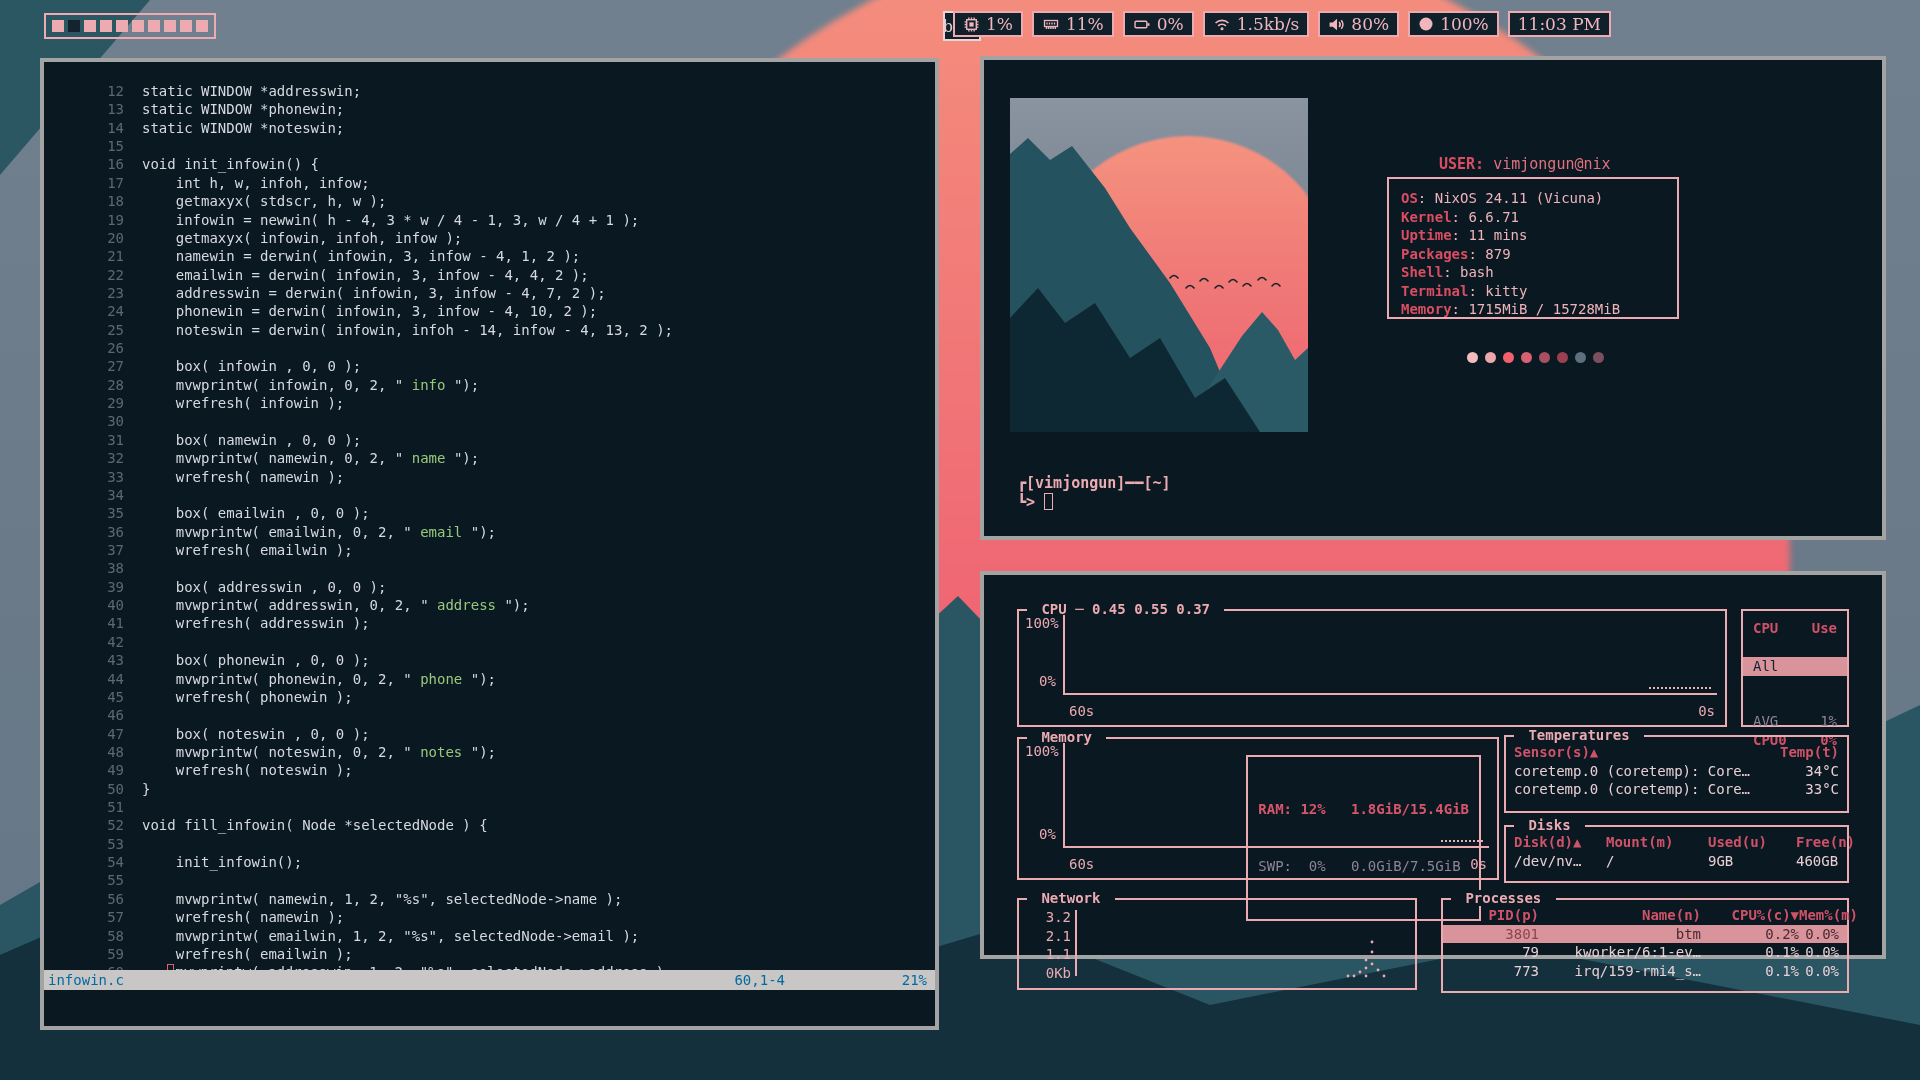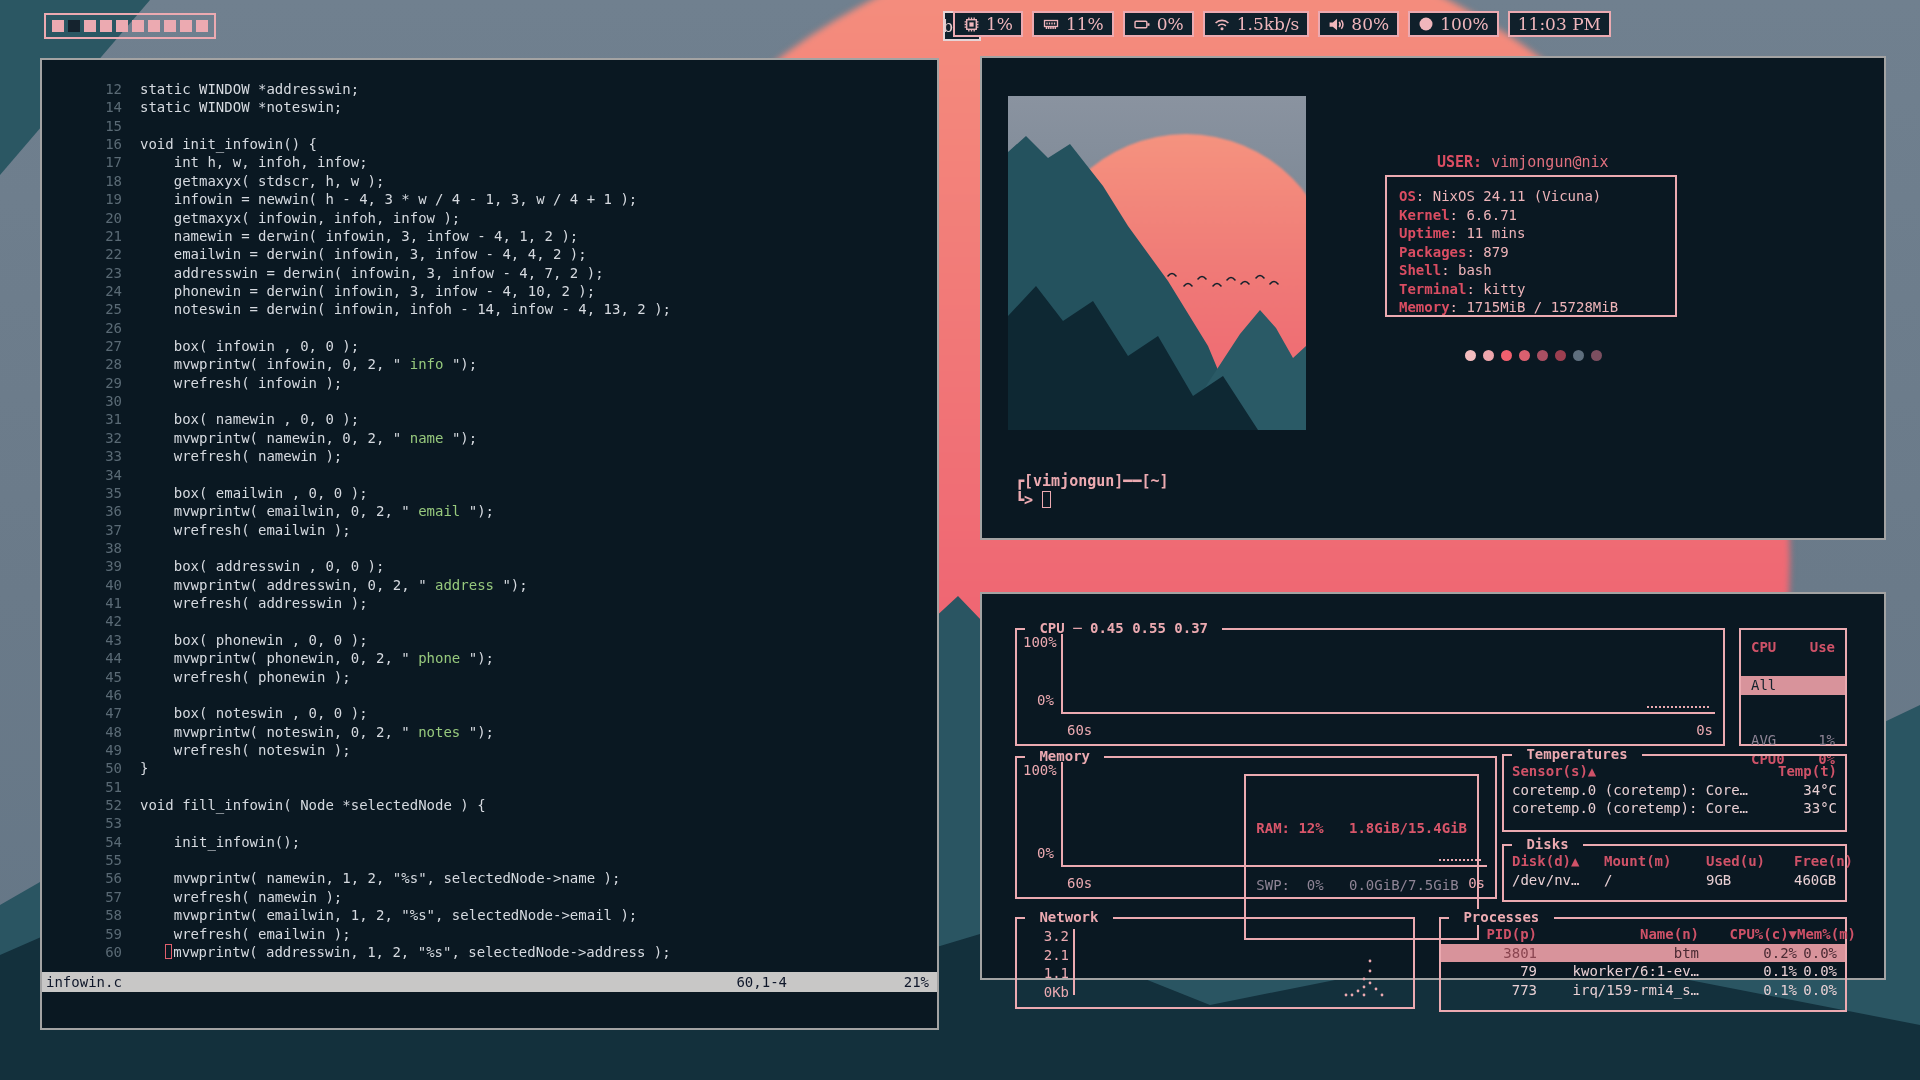--- a/index.html
+++ b/index.html
@@ -4,21 +4,21 @@
 <style>
   html,body{margin:0;padding:0;}
   body{width:1920px;height:1080px;position:relative;overflow:hidden;
        background:linear-gradient(180deg,#70808f 0%,#6a7a89 55%,#647686 100%);
        font-family:"DejaVu Sans Mono",monospace;}
   
   .sun{position:absolute;left:530px;top:-70px;width:1260px;height:1260px;border-radius:50%;
        background:linear-gradient(180deg,#f5917e 0%,#ef6673 55%,#e95a6e 100%);filter:blur(3px);}
   .mountains{position:absolute;left:0;top:0;width:1920px;height:1080px;}
   
-  .window{position:absolute;background:#0a1822;border:2px solid #a3a3a3;box-sizing:border-box;}
+  .window{position:absolute;background:#0a1822;border:4px solid #a3a3a3;box-sizing:border-box;}
   
   .topbar{position:absolute;left:1px;top:0;width:1648px;height:46px;}
   .ws-box{position:absolute;left:43px;top:13px;height:26px;border:2px solid #ecaab1;
           display:flex;align-items:center;gap:4px;padding:0 6px;box-sizing:border-box;}
   .ws-sq{width:12px;height:12px;background:#ecaab1;}
   .ws-sq.active{background:#15232e;}
   .bash-box{position:absolute;left:942px;top:11px;width:38px;height:30px;background:#10202b;
             border:2px solid #e7d5d7;box-sizing:border-box;display:flex;align-items:center;justify-content:center;
             color:#e3ccce;font-family:"DejaVu Serif",serif;font-size:16px;}
   .modbar{position:absolute;right:38px;top:11px;display:flex;gap:9px;}
@@ -27,21 +27,21 @@
   .module svg{display:block;}
   
   .editor{left:40px;top:58px;width:899px;height:972px;}
   .code{padding:20px 0 0 24px;font-size:14px;line-height:18.36px;color:#d6dae0;}
   .cl{white-space:pre;display:flex;}
   .lnum{display:inline-block;width:56px;text-align:right;color:#5a6a75;flex:0 0 auto;}
   .ltext{white-space:pre;margin-left:18px;}
   .str{color:#97c97d;}
   .curs{display:inline-block;width:7px;height:15px;border:1.5px solid #e05f6d;vertical-align:-2px;
         box-sizing:border-box;margin-right:1px;}
-  .statusline{position:absolute;left:0;right:0;bottom:36px;height:20px;background:#c8c7c6;color:#0f172a;
+  .statusline{position:absolute;left:0;right:0;bottom:36px;height:20px;background:#c8c7c6;color:#0369a1;
               font-size:14px;line-height:20px;padding-left:4px;}
   .statusline .pos{position:absolute;right:150px;}
   .statusline .pct{position:absolute;right:8px;}
   
   .term{left:980px;top:56px;width:906px;height:484px;}
   .fimg{position:absolute;left:26px;top:38px;width:298px;height:334px;overflow:hidden;
         background:linear-gradient(180deg,#8a93a0 0%,#7b8794 40%,#76828e 100%);}
   .fsun{position:absolute;left:28px;top:38px;width:300px;height:300px;border-radius:50%;
         background:linear-gradient(180deg,#f5937f 0%,#f07a77 45%,#ee6371 100%);filter:blur(1px);}
   .fimg svg{position:absolute;left:0;top:0;}
@@ -50,21 +50,21 @@
   .fval{color:#eeb4b9;}
   .fetch-box{position:absolute;left:403px;top:117px;width:292px;height:142px;border:2px solid #ecaab1;
              box-sizing:border-box;padding:10px 12px;font-size:14px;line-height:18.5px;}
   .frow{white-space:pre;}
   .palette{position:absolute;left:483px;top:292px;display:flex;gap:7px;}
   .pdot{width:11px;height:11px;border-radius:50%;}
   .prompt{position:absolute;left:33px;top:414px;color:#ecaab1;font-size:15px;font-weight:bold;line-height:19px;}
   .prompt .pc{display:inline-block;width:9px;height:17px;border:1.5px solid #ecaab1;
               vertical-align:-3px;box-sizing:border-box;}
   
-  .btm{left:980px;top:592px;width:906px;height:388px;}
+  .btm{left:980px;top:571px;width:906px;height:388px;}
   .panel{position:absolute;border:2px solid #ecaab1;box-sizing:border-box;color:#ecaab1;font-size:14px;}
   .ptitle{position:absolute;top:-10px;left:8px;background:#0a1822;padding:0 6px;font-weight:bold;
           white-space:pre;color:#ecaab1;font-size:14px;}
   .axis-y{position:absolute;left:44px;top:4px;bottom:30px;border-left:2px solid #ecaab1;}
   .axis-x{position:absolute;left:44px;right:8px;bottom:30px;border-bottom:2px solid #ecaab1;}
   .ylab-top{position:absolute;left:6px;top:4px;}
   .ylab-bot{position:absolute;left:20px;bottom:36px;}
   .xlab-l{position:absolute;left:50px;bottom:6px;}
   .xlab-r{position:absolute;right:10px;bottom:6px;}
   .dotline{position:absolute;border-bottom:2px dotted #ecaab1;}
@@ -174,20 +174,21 @@
       </div>
       <div class="module">
         <span>11:03 PM</span>
       </div>
     </div>
 </div>
 
 <div class="window editor">
   <div class="code">
       <div class="cl"><span class="lnum">12</span><span class="ltext"><span>static WINDOW *addresswin;</span></span></div>
+      <div class="cl"><span class="lnum">13</span><span class="ltext"><span>static WINDOW *phonewin;</span></span></div>
       <div class="cl"><span class="lnum">14</span><span class="ltext"><span>static WINDOW *noteswin;</span></span></div>
       <div class="cl"><span class="lnum">15</span><span class="ltext"></span></div>
       <div class="cl"><span class="lnum">16</span><span class="ltext"><span>void init_infowin() {</span></span></div>
       <div class="cl"><span class="lnum">17</span><span class="ltext"><span>    int h, w, infoh, infow;</span></span></div>
       <div class="cl"><span class="lnum">18</span><span class="ltext"><span>    getmaxyx( stdscr, h, w );</span></span></div>
       <div class="cl"><span class="lnum">19</span><span class="ltext"><span>    infowin = newwin( h - 4, 3 * w / 4 - 1, 3, w / 4 + 1 );</span></span></div>
       <div class="cl"><span class="lnum">20</span><span class="ltext"><span>    getmaxyx( infowin, infoh, infow );</span></span></div>
       <div class="cl"><span class="lnum">21</span><span class="ltext"><span>    namewin = derwin( infowin, 3, infow - 4, 1, 2 );</span></span></div>
       <div class="cl"><span class="lnum">22</span><span class="ltext"><span>    emailwin = derwin( infowin, 3, infow - 4, 4, 2 );</span></span></div>
       <div class="cl"><span class="lnum">23</span><span class="ltext"><span>    addresswin = derwin( infowin, 3, infow - 4, 7, 2 );</span></span></div>

